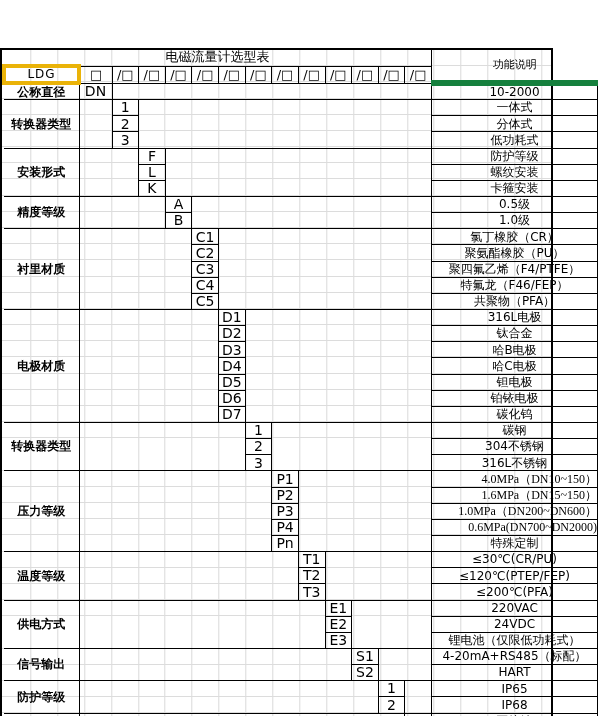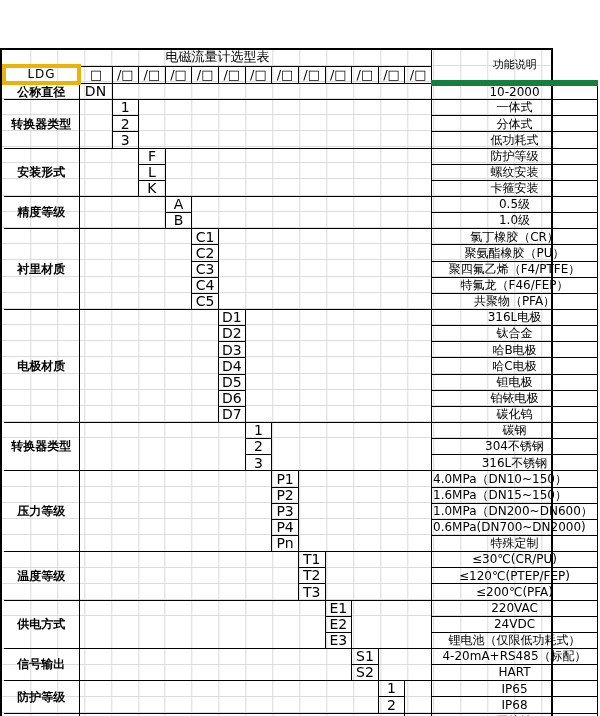--- a/index.html
+++ b/index.html
@@ -22,21 +22,21 @@
   }
   td{
     padding:0;margin:0;text-align:center;vertical-align:middle;
     font-size:12px;line-height:1.05;white-space:nowrap;overflow:hidden;
     background:transparent;
   }
   td.cat-top{border-top:1px solid #000;}
   td.lbl{border-right:1px solid #000;font-weight:bold;}
   td.code{border:1px solid #000;font-size:14px;}
   td.desc{border:1px solid #000;}
-  td.desc.left{text-align:left;padding-left:1px;}
+  td.desc.left{text-align:right;padding-left:1px;font-family:Liberation Serif, serif;}
   td.title-cell{border-bottom:1px solid #000;font-size:13px;}
   td.rheader{border-left:1px solid #000;border-bottom:6px solid #15803d;font-size:11px;}
   td.model{border:4px solid #eab308;font-size:12px;letter-spacing:1px;}
   td.hbox{border:1px solid #000;font-size:13px;}
 </style>
 </head>
 <body>
 
 <div class="wrap">
   <div class="gridlines"></div>

